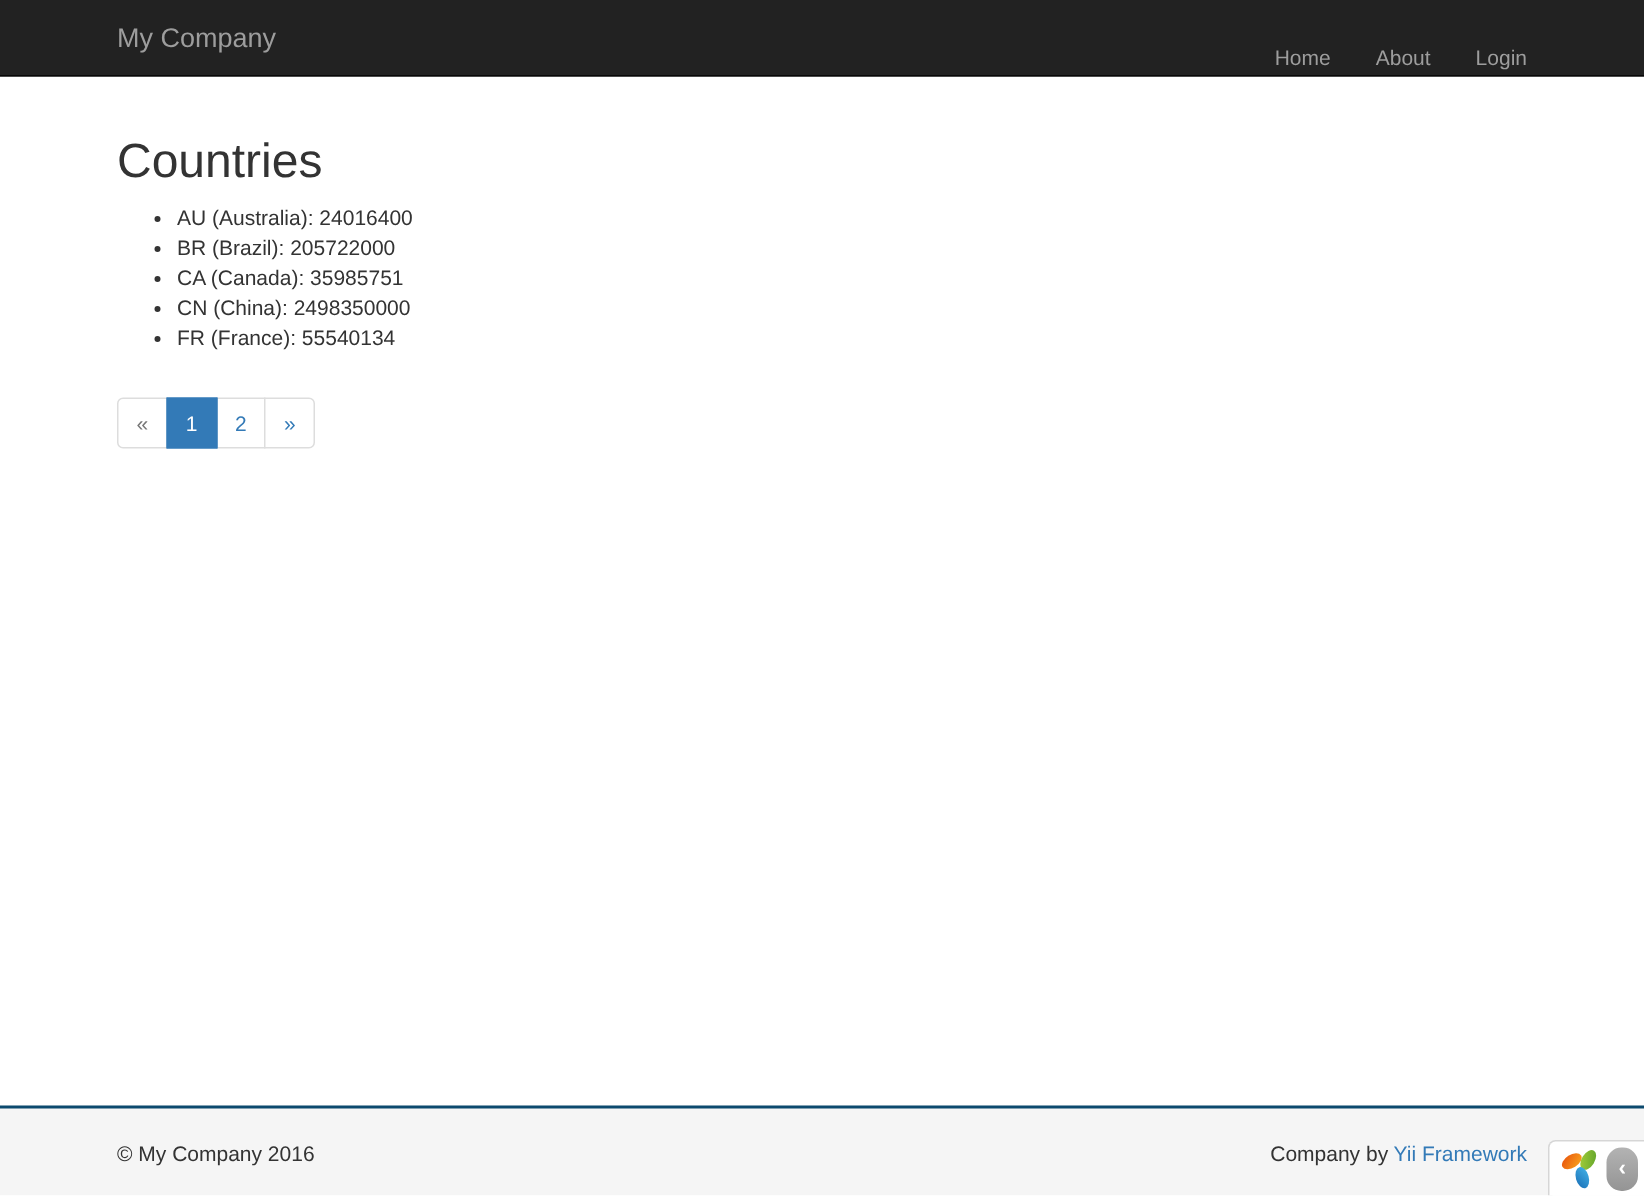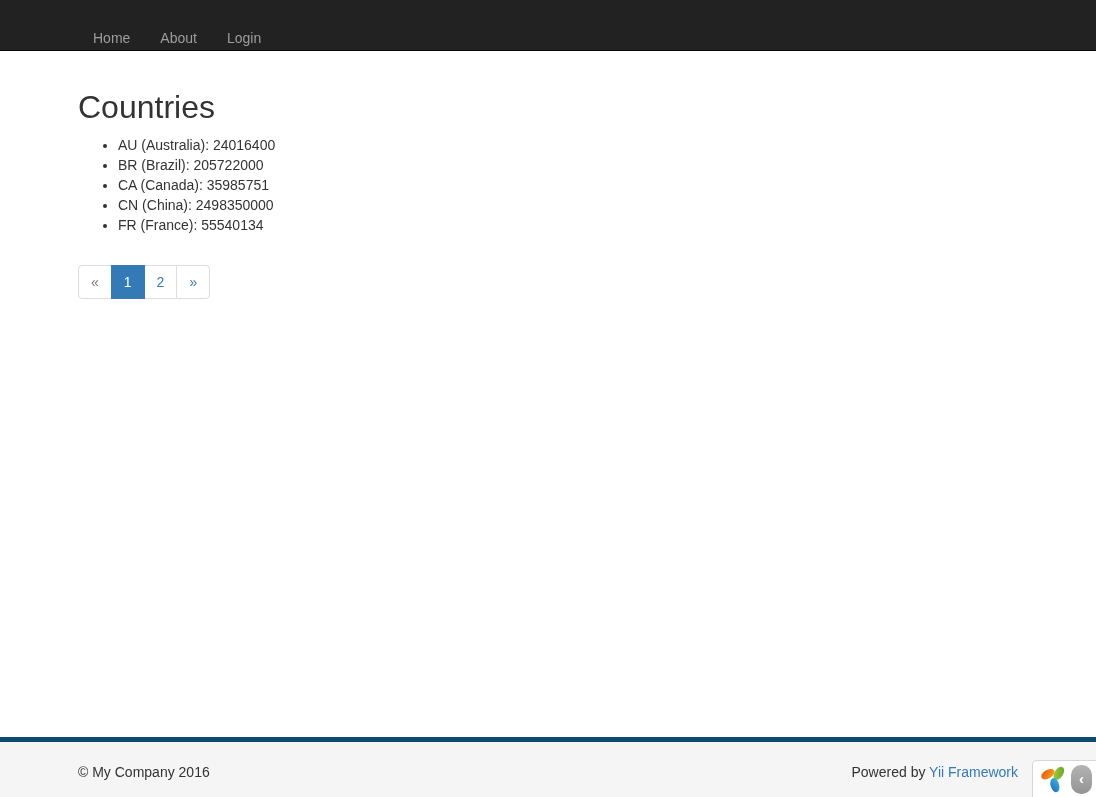--- a/index.html
+++ b/index.html
@@ -117,21 +117,21 @@
   .pagination li.disabled span {
     color: #777;
     cursor: not-allowed;
   }
 
   
   .footer {
     flex-shrink: 0;
     height: 60px;
     background-color: #f5f5f5;
-    border-top: 5px solid #0c4a6e;
+    border-top: 2px solid #0c4a6e;
     padding-top: 20px;
   }
   .footer-inner { overflow: hidden; }
   .footer-inner p { margin: 0; color: #333; }
   .pull-left { float: left; }
   .pull-right { float: right; }
   .footer a { color: #337ab7; }
 
   
   .debug-toolbar {
@@ -172,20 +172,21 @@
     display: flex;
     align-items: center;
     justify-content: center;
   }
 </style>
 </head>
 <body>
 
 <nav class="navbar">
   <div class="container nav-container">
+    <a href="#" class="navbar-brand">My Company</a>
     <ul class="navbar-nav">
       <li>
           <a href="#">Home</a>
         </li>
       <li>
           <a href="#">About</a>
         </li>
       <li>
           <a href="#">Login</a>
         </li>
@@ -208,21 +209,21 @@
       <li class="active"><a href="#">1</a></li>
       <li><a href="#">2</a></li>
       <li><a href="#">»</a></li>
     </ul>
   </div>
 </div>
 
 <footer class="footer">
   <div class="container footer-inner">
     <p class="pull-left">© My Company 2016</p>
-    <p class="pull-right"><span>Powered by</span> <a href="#">Yii Framework</a></p>
+    <p class="pull-right"><span>Company by</span> <a href="#">Yii Framework</a></p>
   </div>
 </footer>
 
 <div class="debug-toolbar">
   <a href="#" class="debug-logo">
     <svg viewBox="0 0 32 32" width="28" height="30" aria-hidden="true">
       <defs>
         <linearGradient id="gO" x1="0" y1="0" x2="1" y2="1">
           <stop offset="0" stop-color="#e8500d"></stop>
             <stop offset="1" stop-color="#f9a71d"></stop>

